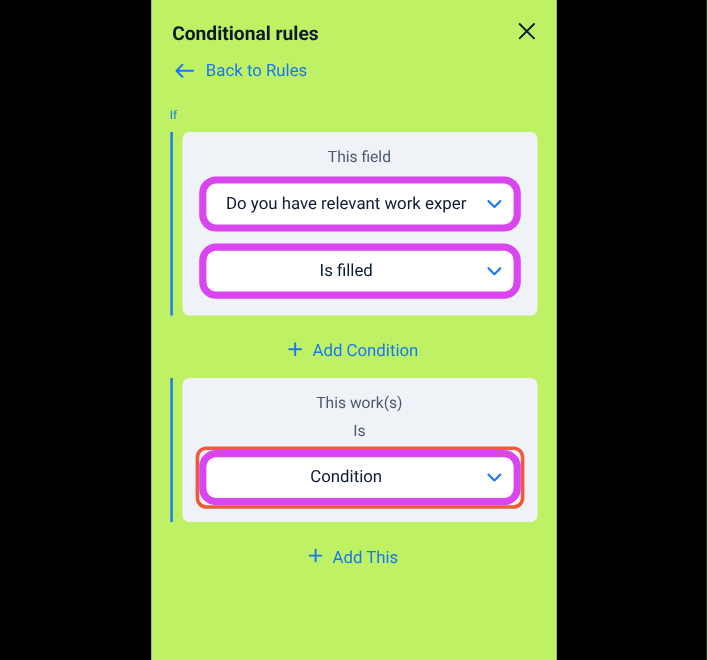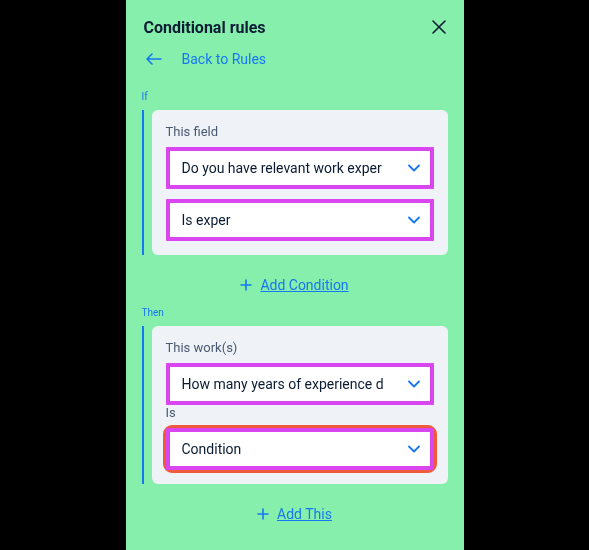--- a/index.html
+++ b/index.html
@@ -7,21 +7,21 @@
       background: #000;
       font-family: -apple-system, BlinkMacSystemFont, "Segoe UI", Roboto, Helvetica, Arial, sans-serif;
       display: flex;
       justify-content: center;
       align-items: flex-start;
       height: 550px;
       width: 589px;
       overflow: hidden;
     }
     .panel {
-      background: #86efac;
+      background: #bef264;
       width: 338px;
       height: 550px;
       padding: 18px 16px 0 16px;
       position: relative;
     }
     .header {
       display: flex;
       justify-content: space-between;
       align-items: center;
       margin-bottom: 14px;
@@ -34,36 +34,37 @@
     }
     .close-btn {
       font-size: 18px;
       color: #0b1b33;
       cursor: pointer;
       line-height: 1;
     }
     .back-link {
       display: flex;
       align-items: center;
-      gap: 20px;
+      gap: 10px;
       color: #1877F2;
       font-size: 14px;
       cursor: pointer;
       margin-bottom: 24px;
       padding-left: 4px;
     }
     .back-icon svg { display: block; }
     .section-label {
       color: #1877F2;
       font-size: 10px;
       margin-bottom: 8px;
     }
     .rule-block {
       display: flex;
       margin-bottom: 10px;
+      text-align: center;
     }
     .rule-bar {
       width: 2px;
       background: #1877F2;
       flex-shrink: 0;
       margin-right: 8px;
     }
     .rule-card {
       background: #EFF2F6;
       border-radius: 6px;
@@ -71,22 +72,22 @@
       flex: 1;
     }
     .field-label {
       font-size: 13px;
       color: #4a5a70;
       margin-bottom: 8px;
     }
     .field-label:first-child { margin-top: 0; }
     .select {
       background: #fff;
-      border: 4px solid #d946ef;
-      border-radius: 1px;
+      border: 6px solid #d946ef;
+      border-radius: 14px;
       padding: 9px 34px 9px 12px;
       font-size: 14px;
       color: #0b1b33;
       position: relative;
       cursor: pointer;
       white-space: nowrap;
       overflow: hidden;
       text-overflow: clip;
     }
     .select + .select { margin-top: 10px; }
@@ -99,27 +100,26 @@
     }
     .chevron svg { display:block; }
     .highlighted {
       outline: 3px solid #F05A3C;
       outline-offset: 0;
       border-radius: 6px;
     }
     .add-row {
       display: flex;
       justify-content: center;
-      align-items: center;
+      align-items: flex-start;
       gap: 8px;
       color: #1877F2;
       font-size: 14px;
       cursor: pointer;
       padding: 12px 0 14px 0;
-      text-decoration: underline;
     }
     .plus-icon svg { display:block; }
   </style>
 </head>
 <body>
 
 <div class="panel">
 
   <div class="header">
     <div class="title">Conditional rules</div>
@@ -146,51 +146,42 @@
       <div class="field-label">This field</div>
       <div class="select">
         <span>Do you have relevant work exper</span>
         <span class="chevron">
           <svg width="12" height="8" viewBox="0 0 12 8">
               <path d="M1 1.5 L6 6.5 L11 1.5" stroke="#1877F2" stroke-width="1.8" fill="none" stroke-linecap="round" stroke-linejoin="round"></path>
             </svg>
         </span>
       </div>
       <div class="select">
-        <span>Is exper</span>
+        <span>Is filled</span>
         <span class="chevron">
           <svg width="12" height="8" viewBox="0 0 12 8">
               <path d="M1 1.5 L6 6.5 L11 1.5" stroke="#1877F2" stroke-width="1.8" fill="none" stroke-linecap="round" stroke-linejoin="round"></path>
             </svg>
         </span>
       </div>
     </div>
   </div>
   <div class="add-row">
     <span class="plus-icon">
       <svg width="12" height="12" viewBox="0 0 12 12">
           <path d="M6 1 V11 M1 6 H11" stroke="#1877F2" stroke-width="1.6" stroke-linecap="round"></path>
         </svg>
     </span>
     <span>Add Condition</span>
   </div>
 
-  <div class="section-label">Then</div>
   <div class="rule-block">
     <div class="rule-bar"></div>
     <div class="rule-card">
       <div class="field-label">This work(s)</div>
-      <div class="select">
-        <span>How many years of experience d</span>
-        <span class="chevron">
-          <svg width="12" height="8" viewBox="0 0 12 8">
-              <path d="M1 1.5 L6 6.5 L11 1.5" stroke="#1877F2" stroke-width="1.8" fill="none" stroke-linecap="round" stroke-linejoin="round"></path>
-            </svg>
-        </span>
-      </div>
       <div class="field-label">Is</div>
       <div class="highlighted">
         <div class="select">
           <span>Condition</span>
           <span class="chevron">
             <svg width="12" height="8" viewBox="0 0 12 8">
                 <path d="M1 1.5 L6 6.5 L11 1.5" stroke="#1877F2" stroke-width="1.8" fill="none" stroke-linecap="round" stroke-linejoin="round"></path>
               </svg>
           </span>
         </div>

